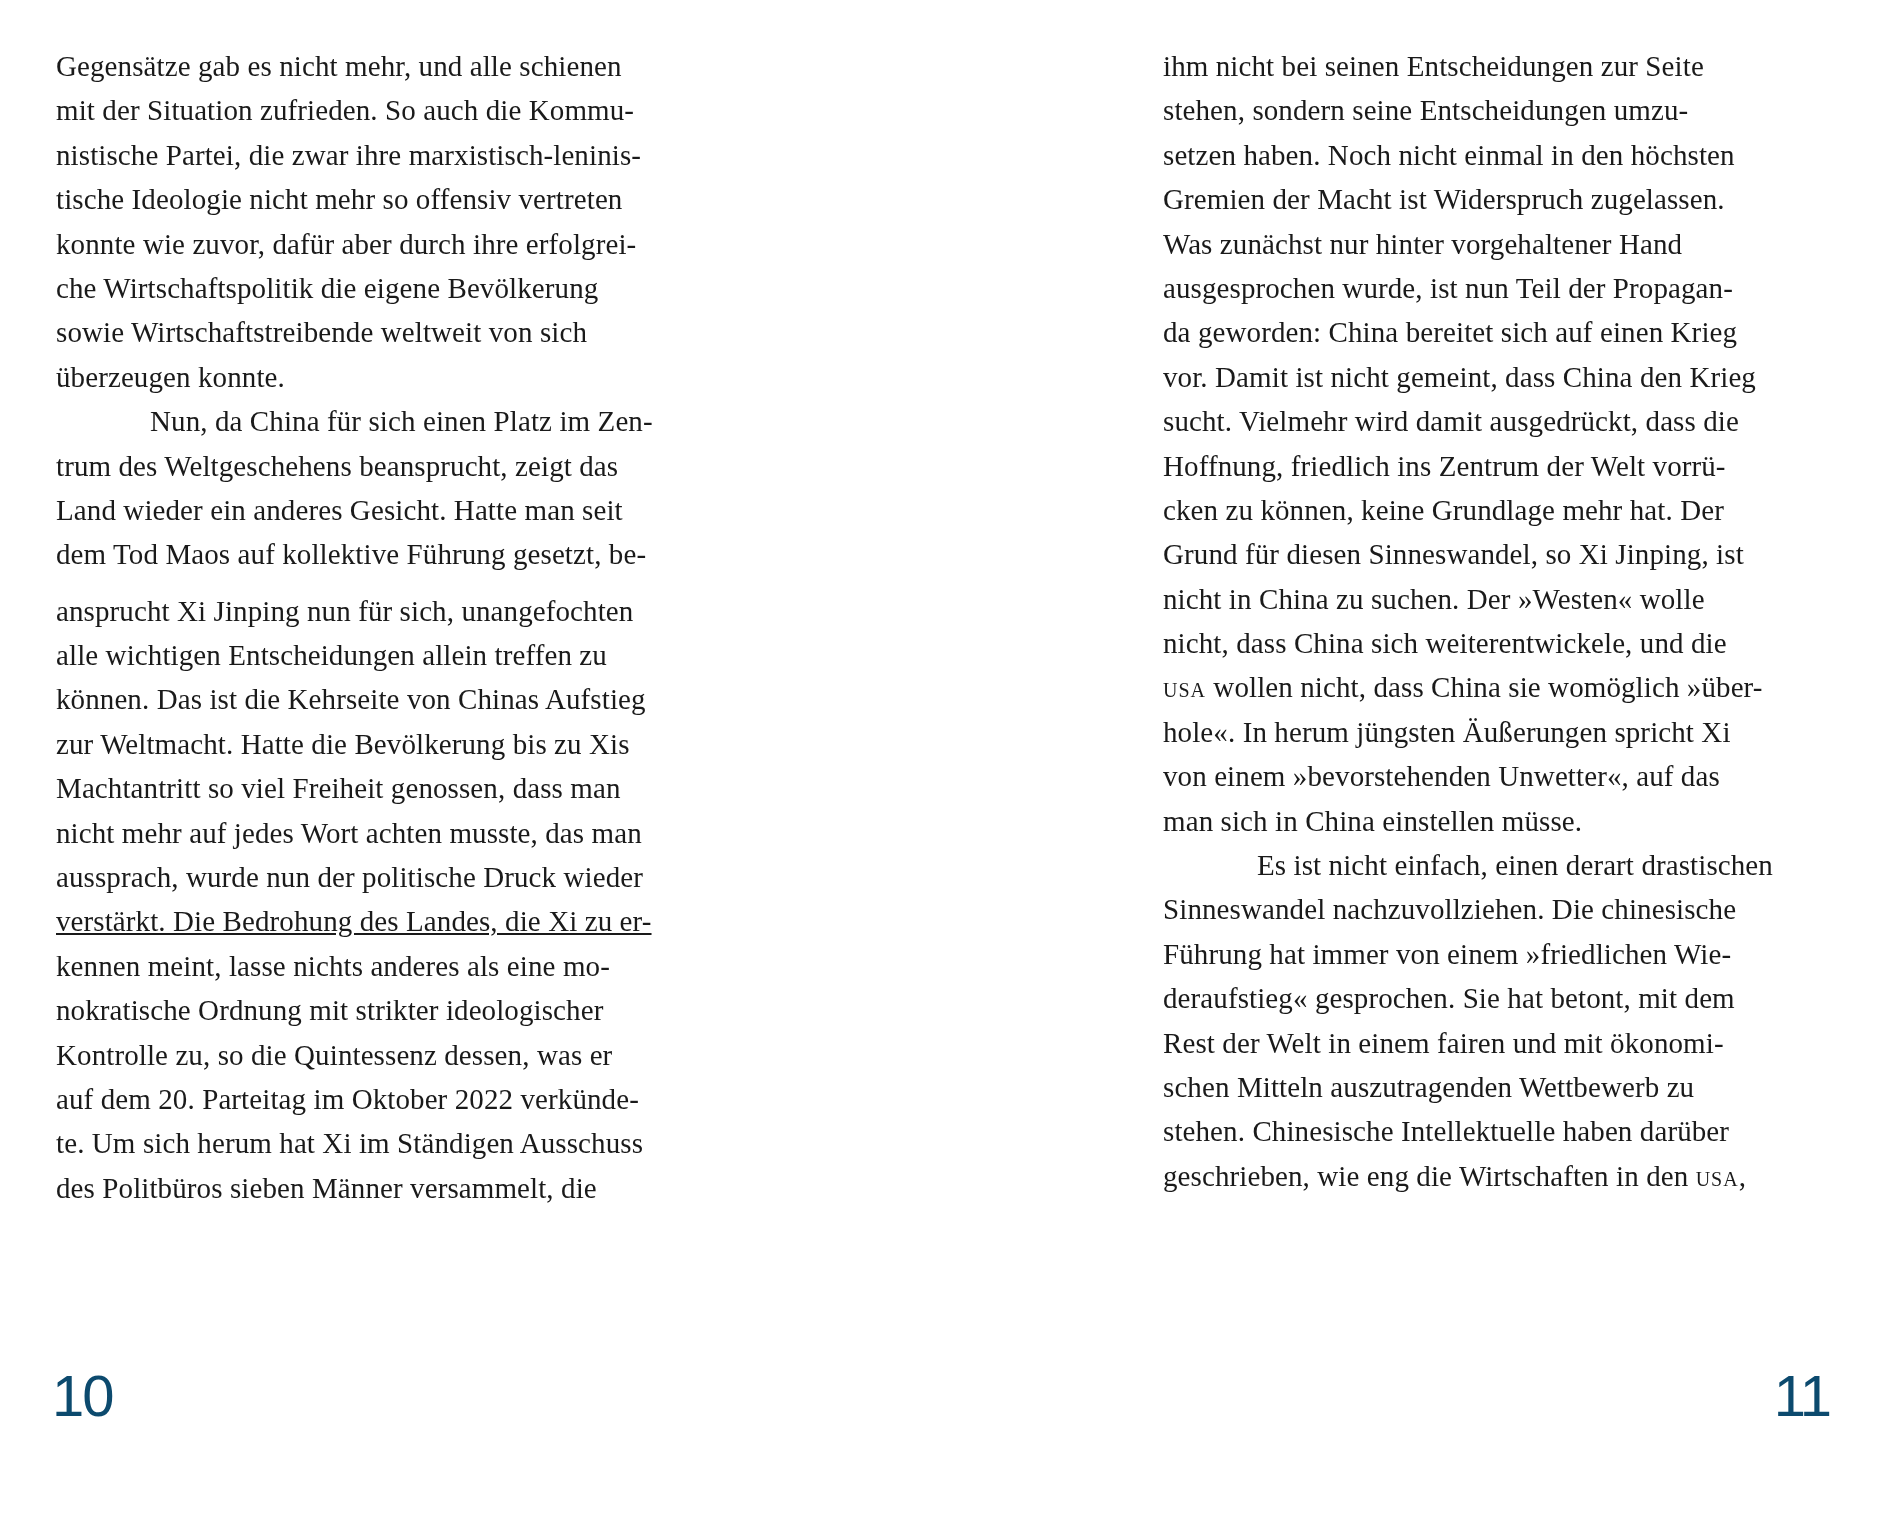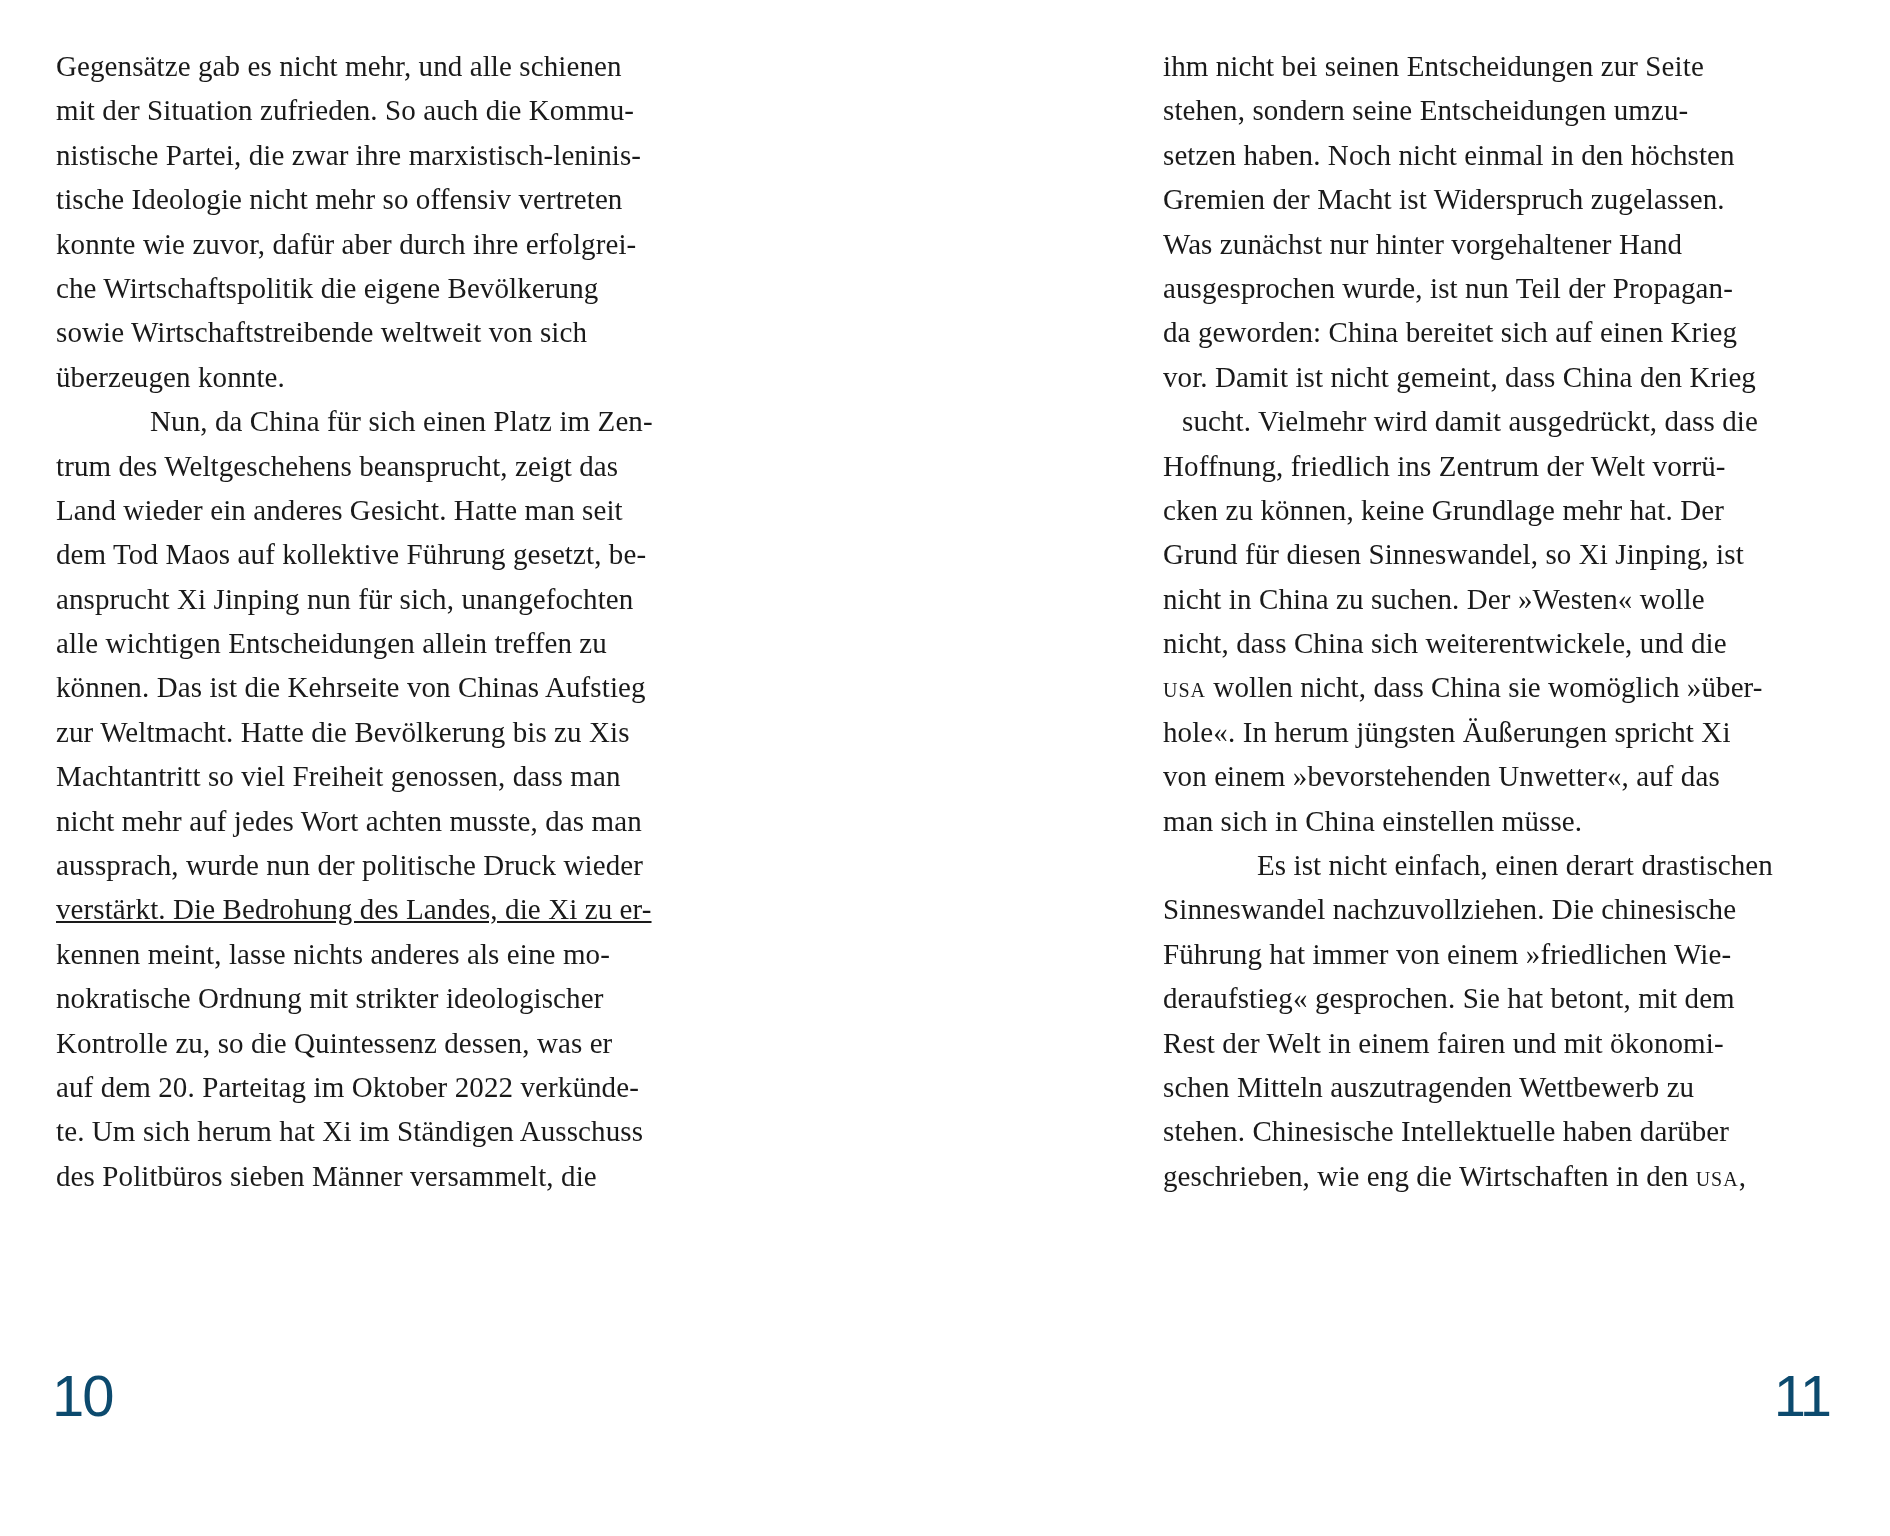--- a/index.html
+++ b/index.html
@@ -86,21 +86,21 @@
         <div class="line" style="text-align: left; text-align-last: left;"><span style="white-space: nowrap;">nistische Partei, die zwar ihre marxistisch-leninis-</span></div>
         <div class="line" style="text-align: left; text-align-last: left;"><span style="white-space: nowrap;">tische Ideologie nicht mehr so offensiv vertreten</span></div>
         <div class="line" style="text-align: left; text-align-last: left;"><span style="white-space: nowrap;">konnte wie zuvor, dafür aber durch ihre erfolgrei-</span></div>
         <div class="line" style="text-align: left; text-align-last: left;"><span style="white-space: nowrap;">che Wirtschaftspolitik die eigene Bevölkerung</span></div>
         <div class="line" style="text-align: left; text-align-last: left;"><span style="white-space: nowrap;">sowie Wirtschaftstreibende weltweit von sich</span></div>
         <div class="line last">überzeugen konnte.</div>
         <div class="line indent" style="text-align: left; text-align-last: left;"><span style="white-space: nowrap;">Nun, da China für sich einen Platz im Zen-</span></div>
         <div class="line" style="text-align: left; text-align-last: left;"><span style="white-space: nowrap;">trum des Weltgeschehens beansprucht, zeigt das</span></div>
         <div class="line" style="text-align: left; text-align-last: left;"><span style="white-space: nowrap;">Land wieder ein anderes Gesicht. Hatte man seit</span></div>
         <div class="line" style="text-align: left; text-align-last: left;"><span style="white-space: nowrap;">dem Tod Maos auf kollektive Führung gesetzt, be-</span></div>
-        <div class="line" style="text-align: left; text-align-last: left;"><span style="white-space: nowrap;">ansprucht Xi Jinping nun für sich, unangefochten</span></div>
+        <div class="line" style="text-align: left; text-align-last: left; margin-top: 12px;"><span style="white-space: nowrap;">ansprucht Xi Jinping nun für sich, unangefochten</span></div>
         <div class="line" style="text-align: left; text-align-last: left;"><span style="white-space: nowrap;">alle wichtigen Entscheidungen allein treffen zu</span></div>
         <div class="line" style="text-align: left; text-align-last: left;"><span style="white-space: nowrap;">können. Das ist die Kehrseite von Chinas Aufstieg</span></div>
         <div class="line" style="text-align: left; text-align-last: left;"><span style="white-space: nowrap;">zur Weltmacht. Hatte die Bevölkerung bis zu Xis</span></div>
         <div class="line" style="text-align: left; text-align-last: left;"><span style="white-space: nowrap;">Machtantritt so viel Freiheit genossen, dass man</span></div>
         <div class="line" style="text-align: left; text-align-last: left;"><span style="white-space: nowrap;">nicht mehr auf jedes Wort achten musste, das man</span></div>
         <div class="line" style="text-align: left; text-align-last: left;"><span style="white-space: nowrap;">aussprach, wurde nun der politische Druck wieder</span></div>
         <div class="line" style="text-align: left; text-align-last: left;"><span style="white-space: nowrap; text-decoration: underline;">verstärkt. Die Bedrohung des Landes, die Xi zu er-</span></div>
         <div class="line" style="text-align: left; text-align-last: left;"><span style="white-space: nowrap;">kennen meint, lasse nichts anderes als eine mo-</span></div>
         <div class="line" style="text-align: left; text-align-last: left;"><span style="white-space: nowrap; margin-top: 16px;">nokratische Ordnung mit strikter ideologischer</span></div>
         <div class="line" style="text-align: left; text-align-last: left;"><span style="white-space: nowrap;">Kontrolle zu, so die Quintessenz dessen, was er</span></div>
@@ -114,21 +114,21 @@
   <div class="page page-right">
     <div class="column" id="right-col">
         <div class="line" style="text-align: left; text-align-last: left;"><span style="white-space: nowrap;">ihm nicht bei seinen Entscheidungen zur Seite</span></div>
         <div class="line" style="text-align: left; text-align-last: left;"><span style="white-space: nowrap;">stehen, sondern seine Entscheidungen umzu-</span></div>
         <div class="line" style="text-align: left; text-align-last: left;"><span style="white-space: nowrap;">setzen haben. Noch nicht einmal in den höchsten</span></div>
         <div class="line last">Gremien der Macht ist Widerspruch zugelassen.</div>
         <div class="line" style="text-align: left; text-align-last: left;"><span style="white-space: nowrap;">Was zunächst nur hinter vorgehaltener Hand</span></div>
         <div class="line" style="text-align: left; text-align-last: left;"><span style="white-space: nowrap;">ausgesprochen wurde, ist nun Teil der Propagan-</span></div>
         <div class="line" style="text-align: left; text-align-last: left;"><span style="white-space: nowrap;">da geworden: China bereitet sich auf einen Krieg</span></div>
         <div class="line" style="text-align: left; text-align-last: left;"><span style="white-space: nowrap;">vor. Damit ist nicht gemeint, dass China den Krieg</span></div>
-        <div class="line" style="text-align: left; text-align-last: left;"><span style="white-space: nowrap; margin-left: 19px;">sucht. Vielmehr wird damit ausgedrückt, dass die</span></div>
+        <div class="line" style="text-align: left; text-align-last: left;"><span style="white-space: nowrap;">sucht. Vielmehr wird damit ausgedrückt, dass die</span></div>
         <div class="line" style="text-align: left; text-align-last: left;"><span style="white-space: nowrap;">Hoffnung, friedlich ins Zentrum der Welt vorrü-</span></div>
         <div class="line" style="text-align: left; text-align-last: left;"><span style="white-space: nowrap;">cken zu können, keine Grundlage mehr hat. Der</span></div>
         <div class="line" style="text-align: left; text-align-last: left;"><span style="white-space: nowrap;">Grund für diesen Sinneswandel, so Xi Jinping, ist</span></div>
         <div class="line" style="text-align: left; text-align-last: left;"><span style="white-space: nowrap;">nicht in China zu suchen. Der »Westen« wolle</span></div>
         <div class="line" style="text-align: left; text-align-last: left;"><span style="white-space: nowrap;">nicht, dass China sich weiterentwickele, und die</span></div>
         <div class="line" style="text-align: left; text-align-last: left;"><span style="white-space: nowrap;"><span></span><span class="sc">USA</span><span> wollen nicht, dass China sie womöglich »über-</span></span></div>
         <div class="line" style="text-align: left; text-align-last: left;"><span style="white-space: nowrap;">hole«. In herum jüngsten Äußerungen spricht Xi</span></div>
         <div class="line" style="text-align: center; text-align-last: left;"><span style="white-space: nowrap;">von einem »bevorstehenden Unwetter«, auf das</span></div>
         <div class="line last">man sich in China einstellen müsse.</div>
         <div class="line indent" style="text-align: left; text-align-last: left;"><span style="white-space: nowrap;">Es ist nicht einfach, einen derart drastischen</span></div>

